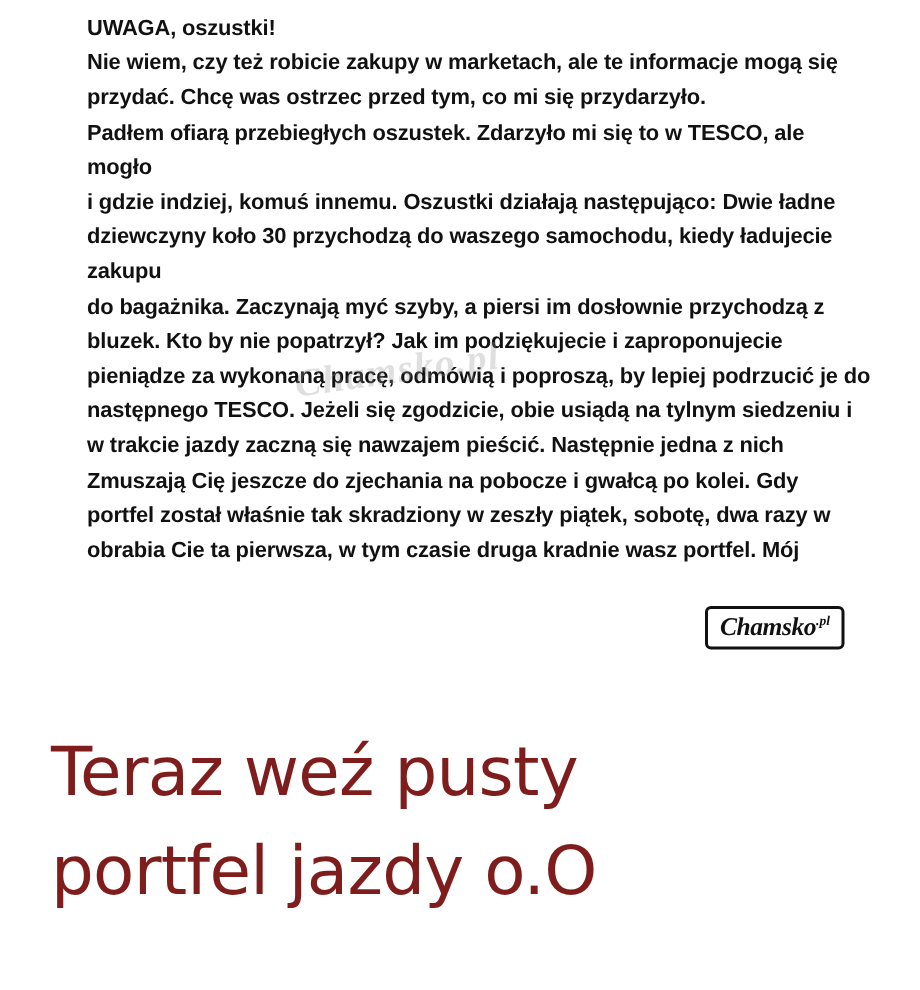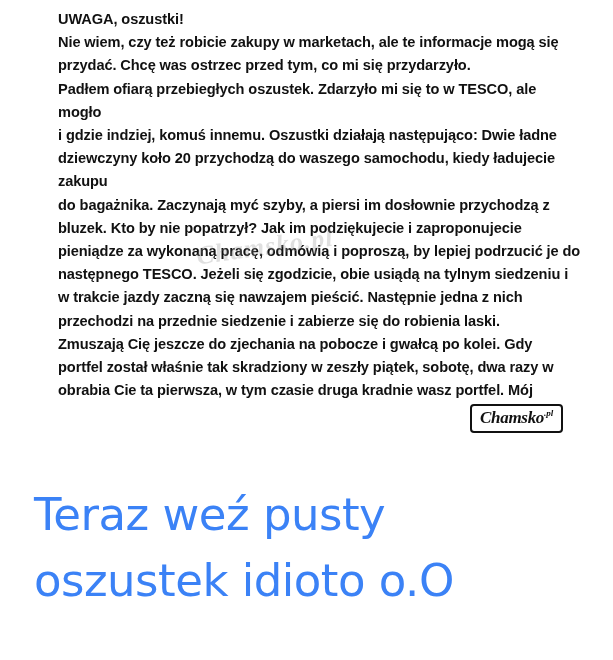--- a/index.html
+++ b/index.html
@@ -73,53 +73,52 @@
   }
   .punchline {
     position: absolute;
     left: 34px;
     top: 482px;
     width: 540px;
   }
   .punch-line {
     font-size: 45px;
     line-height: 66px;
-    color: #3b82f6;
+    color: #7f1d1d;
     font-family: "DejaVu Sans", sans-serif;
     font-weight: 400;
     letter-spacing: -0.5px;
   }
 </style>
 </head>
 <body>
 
 <div class="page">
 
   <div class="story-block">
     <div class="story-line">UWAGA, oszustki!</div>
     <div class="story-line">Nie wiem, czy też robicie zakupy w marketach, ale te informacje mogą się</div>
     <div class="story-line">przydać. Chcę was ostrzec przed tym, co mi się przydarzyło.</div>
     <div class="story-line">Padłem ofiarą przebiegłych oszustek. Zdarzyło mi się to w TESCO, ale mogło</div>
     <div class="story-line">i gdzie indziej, komuś innemu. Oszustki działają następująco: Dwie ładne</div>
-    <div class="story-line">dziewczyny koło 20 przychodzą do waszego samochodu, kiedy ładujecie zakupu</div>
+    <div class="story-line">dziewczyny koło 30 przychodzą do waszego samochodu, kiedy ładujecie zakupu</div>
     <div class="story-line">do bagażnika. Zaczynają myć szyby, a piersi im dosłownie przychodzą z</div>
     <div class="story-line">bluzek. Kto by nie popatrzył? Jak im podziękujecie i zaproponujecie</div>
     <div class="story-line">pieniądze za wykonaną pracę, odmówią i poproszą, by lepiej podrzucić je do</div>
     <div class="story-line">następnego TESCO. Jeżeli się zgodzicie, obie usiądą na tylnym siedzeniu i</div>
     <div class="story-line">w trakcie jazdy zaczną się nawzajem pieścić. Następnie jedna z nich</div>
-    <div class="story-line">przechodzi na przednie siedzenie i zabierze się do robienia laski.</div>
     <div class="story-line">Zmuszają Cię jeszcze do zjechania na pobocze i gwałcą po kolei. Gdy</div>
     <div class="story-line">portfel został właśnie tak skradziony w zeszły piątek, sobotę, dwa razy w</div>
     <div class="story-line">obrabia Cie ta pierwsza, w tym czasie druga kradnie wasz portfel. Mój</div>
   </div>
 
   <div class="watermark-center">Chamsko.pl</div>
 
   <div class="logo-badge">
     <span>Chamsko</span><span class="tld">.pl</span>
   </div>
 
   <div class="punchline">
     <div class="punch-line">Teraz weź pusty</div>
-    <div class="punch-line">oszustek idioto o.O</div>
+    <div class="punch-line">portfel jazdy o.O</div>
   </div>
 
 </div>
 
 </body></html>

